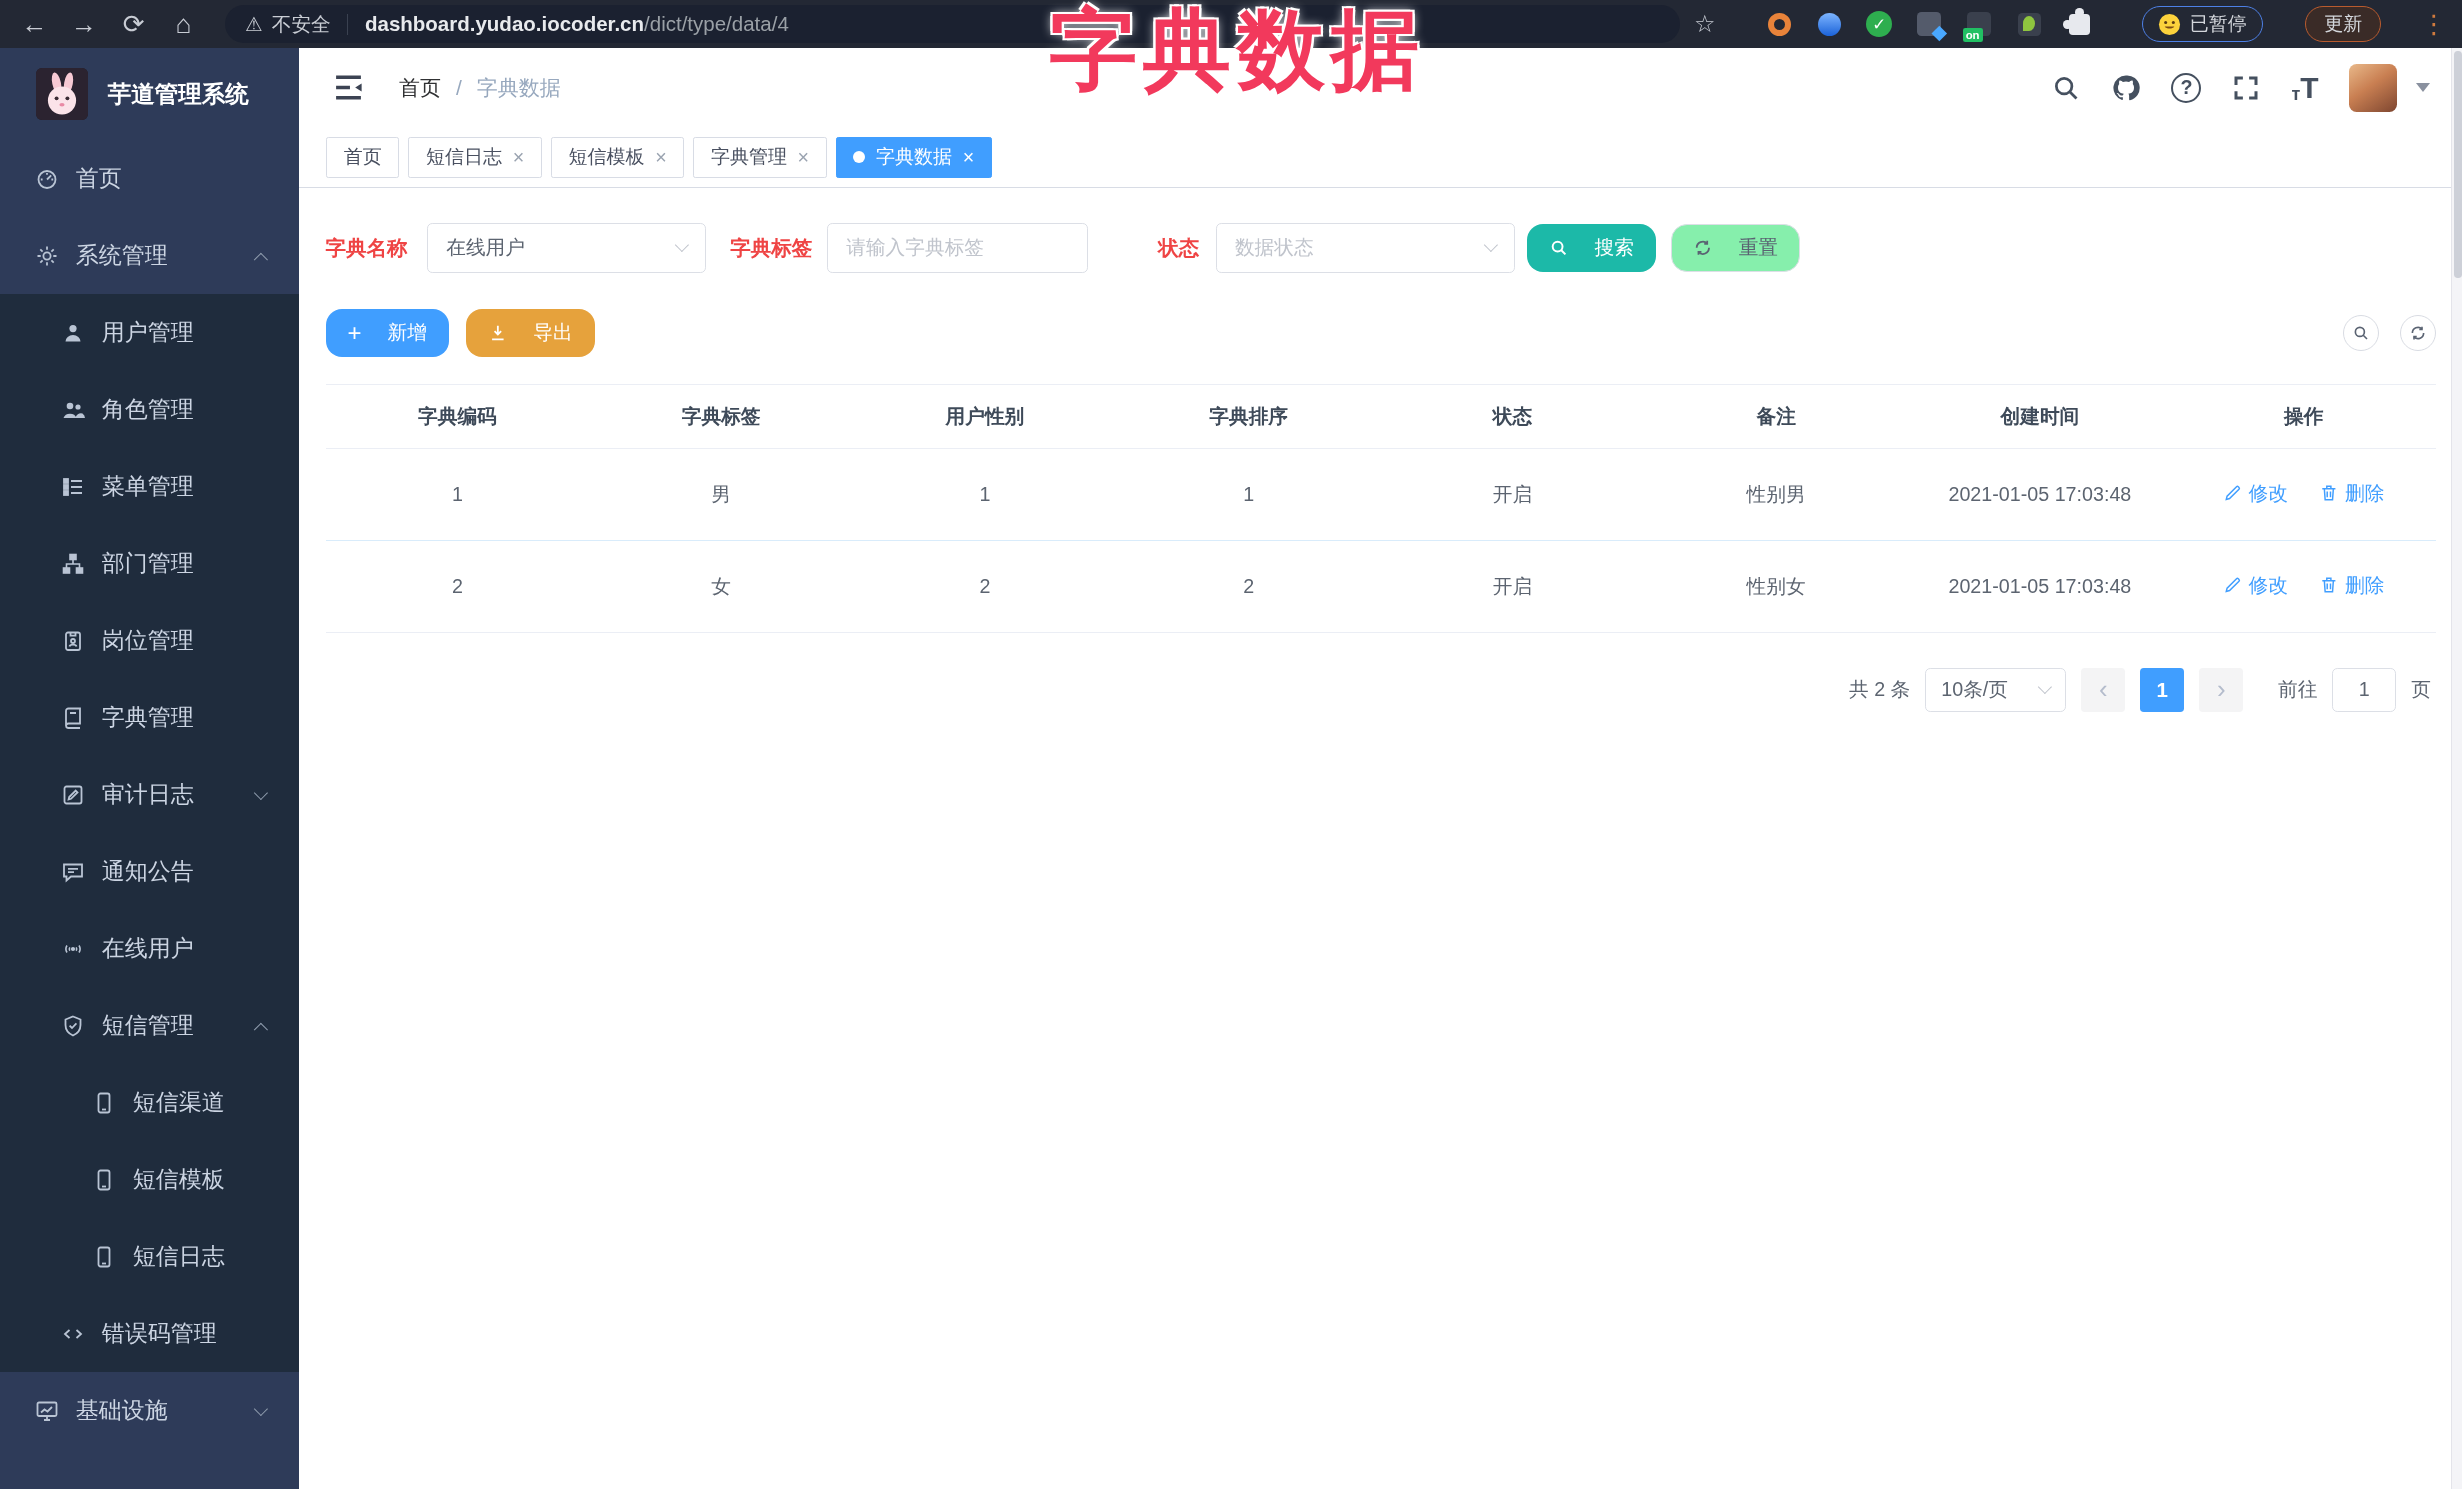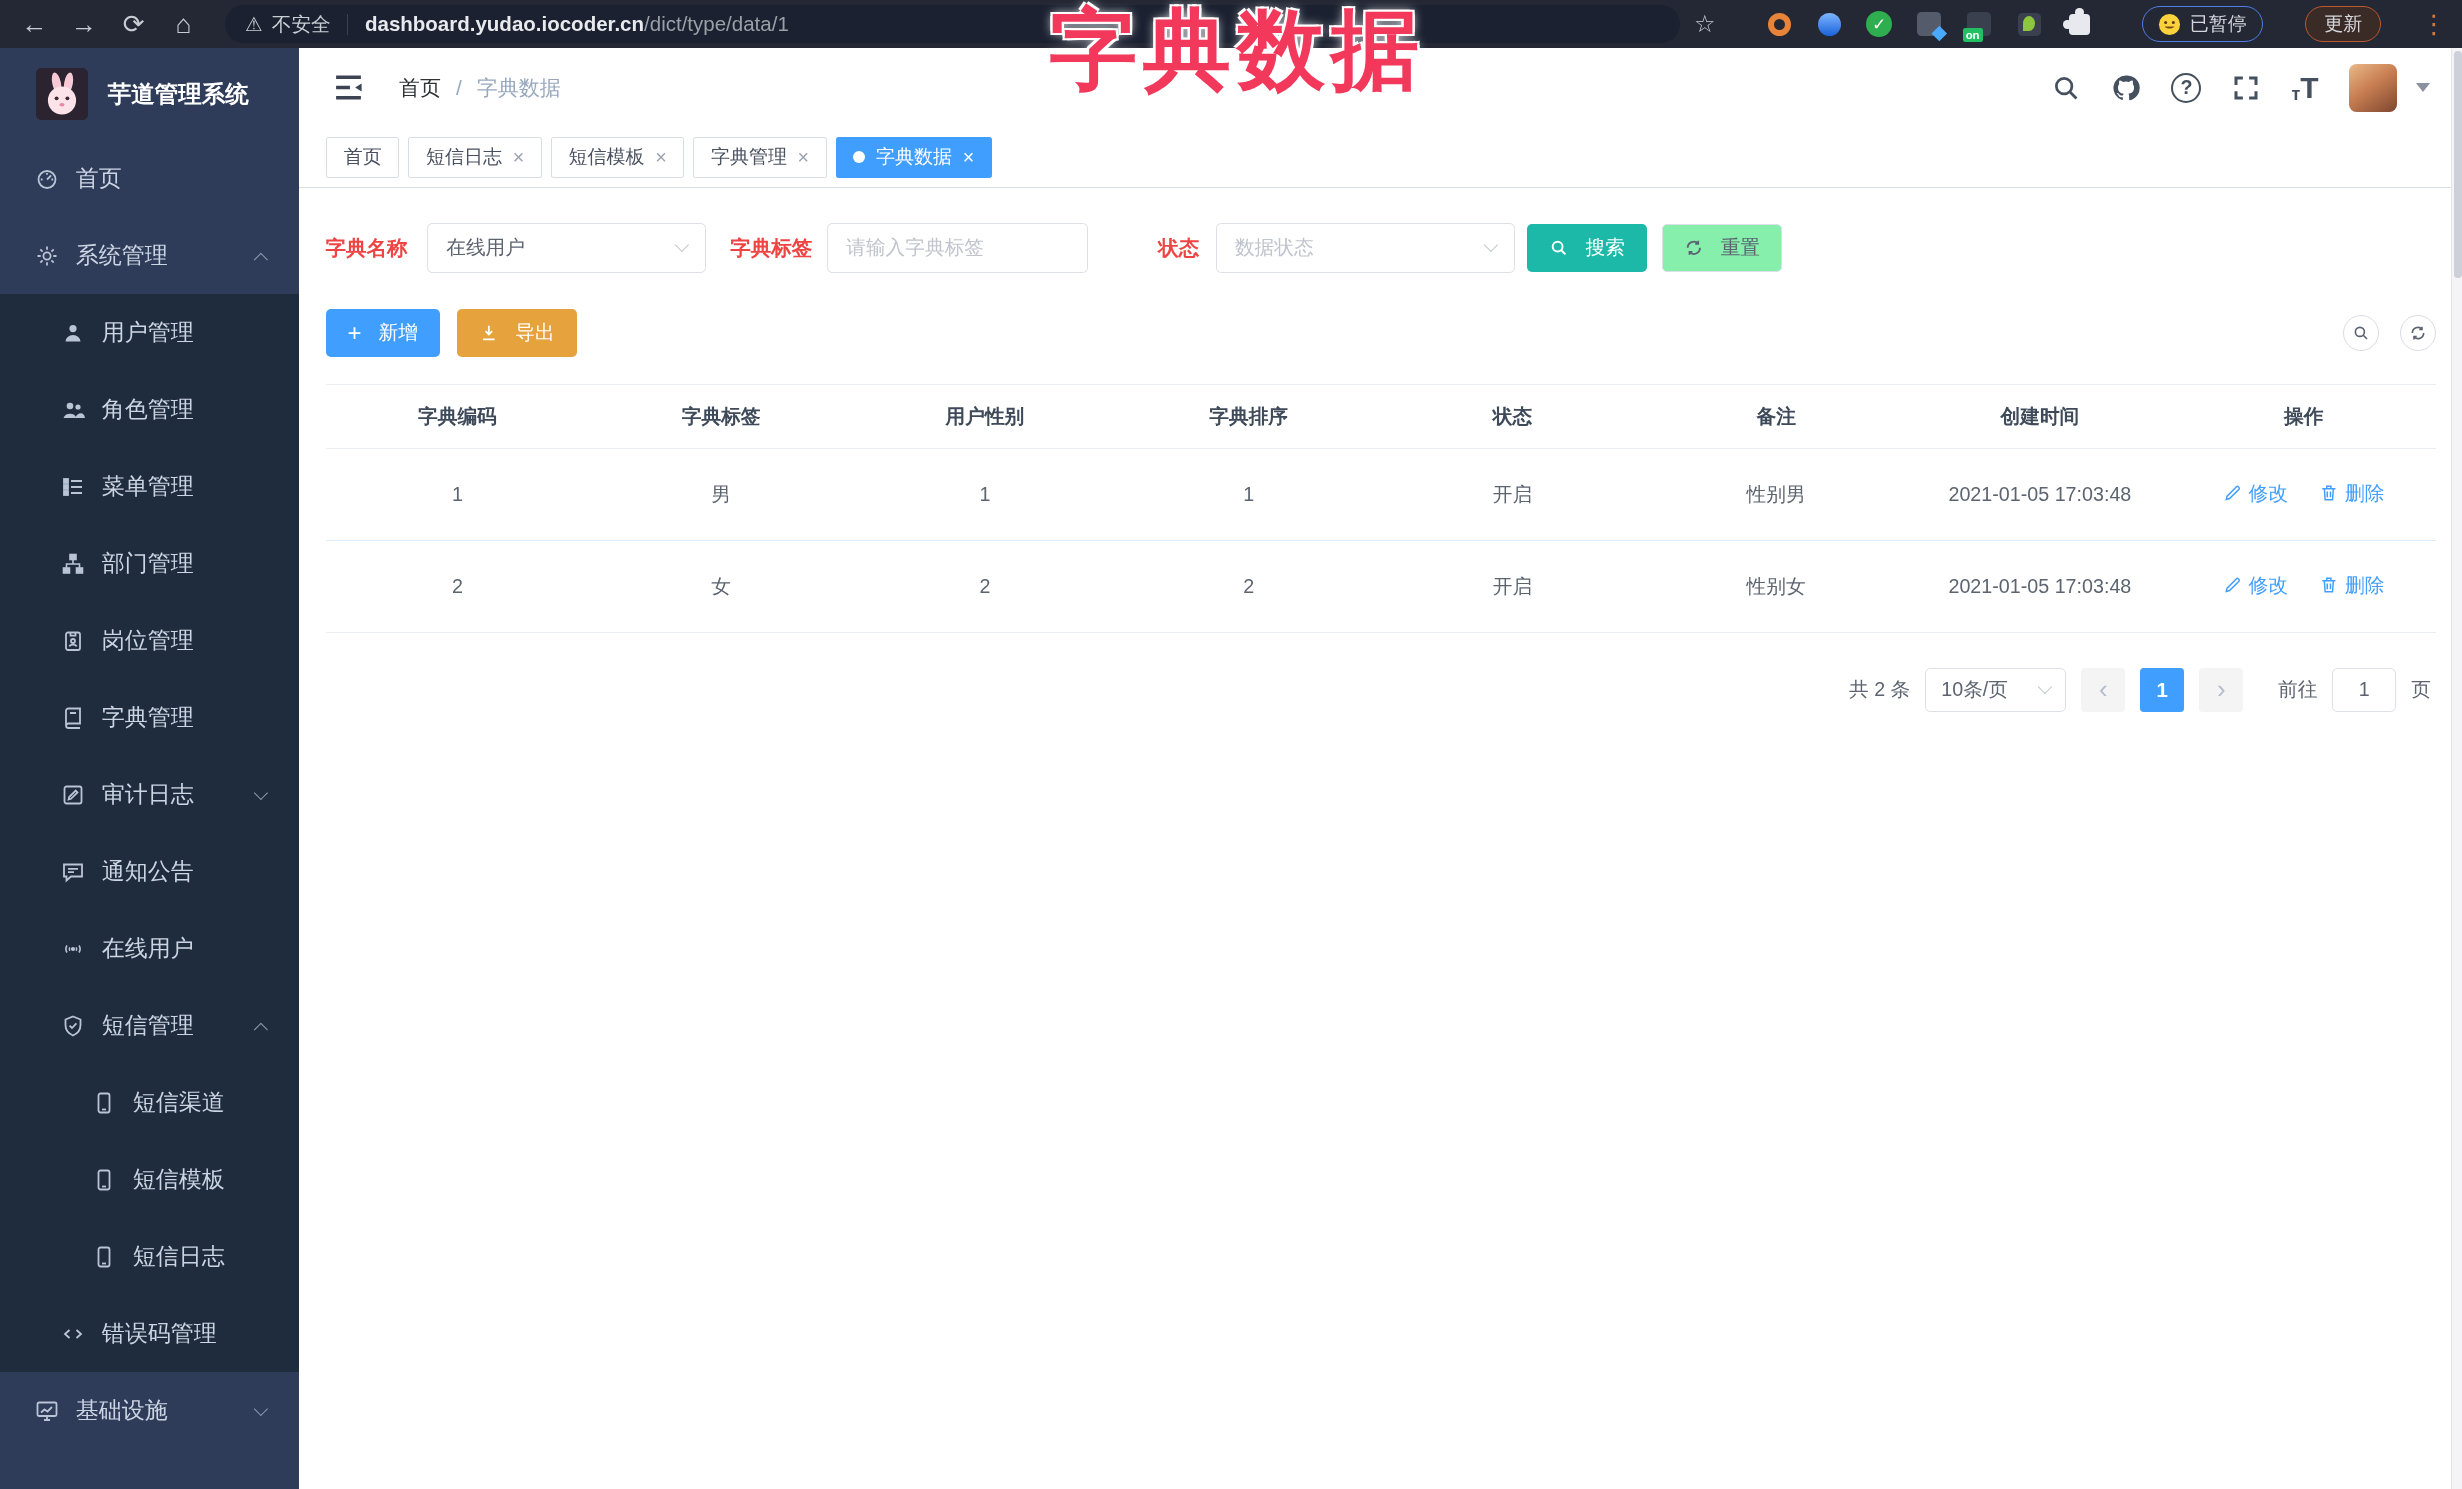--- a/index.html
+++ b/index.html
@@ -96,22 +96,22 @@
   .flabel { font-size:20.5px; font-weight:bold; color:#ef4444; white-space:nowrap; }
   .select,.tinput { height:50px; border:0.8px solid #dcdfe6; border-radius:5.3px; background:#fff;
                     display:flex; align-items:center; padding:0 18px; font-size:19.7px; }
   .select { justify-content:space-between; }
   .sel-val { color:#5c6470; }
   .sel-ph { color:#c0c4cc; }
   .sel-chev { width:9.8px; height:9.8px; border-right:1.5px solid #c0c4cc; border-bottom:1.5px solid #c0c4cc;
               transform:rotate(45deg); margin-top:-4.5px; }
   .tinput { width:261px; font-size:19.7px; color:#5c6470; }
   .tinput::placeholder { color:#c0c4cc; }
-  .btn { height:48px; border-radius:5px; font-size:19.7px; display:inline-flex; align-items:center;
-         justify-content:flex-start; gap:17px; padding:0 21px; border:0.8px solid transparent; cursor:pointer; white-space:nowrap; }
+  .btn { height:48px; border-radius:16px; font-size:19.7px; display:inline-flex; align-items:center;
+         justify-content:flex-start; gap:26px; padding:0 21px; border:0.8px solid transparent; cursor:pointer; white-space:nowrap; }
   .btn-search { background:#1cb9a8; color:#fff; }
   .btn-reset { background:#86efac; border-color:#dcdfe6; color:#5a6372; }
   .bic { width:19.7px; height:19.7px; }
 
   
   .toolbar-row { margin-top:36px; display:flex; align-items:center; }
   .btn-add { background:#409EFF; color:#fff; }
   .btn-export { background:#E6A23C; color:#fff; margin-left:16.7px; }
   .plus-glyph { font-size:24px; line-height:19.7px; }
   .tool-right { margin-left:auto; display:flex; gap:21px; }
@@ -170,21 +170,21 @@
       </div>
     <div class="nav-btn">
         <span>⌂</span>
       </div>
 
     <div class="url-pill">
       <span class="warn-glyph">⚠</span>
       <span class="security-label">不安全</span>
       <span class="url-sep"></span>
       <span class="url-domain">dashboard.yudao.iocoder.cn</span>
-      <span class="url-path">/dict/type/data/1</span>
+      <span class="url-path">/dict/type/data/4</span>
     </div>
     <span class="star">☆</span>
 
     <div class="ext-cluster">
       <div class="ext-ic">
           <div class="ring"></div>
         </div>
       <div class="ext-ic">
           <div class="bulb"></div>
         </div>

